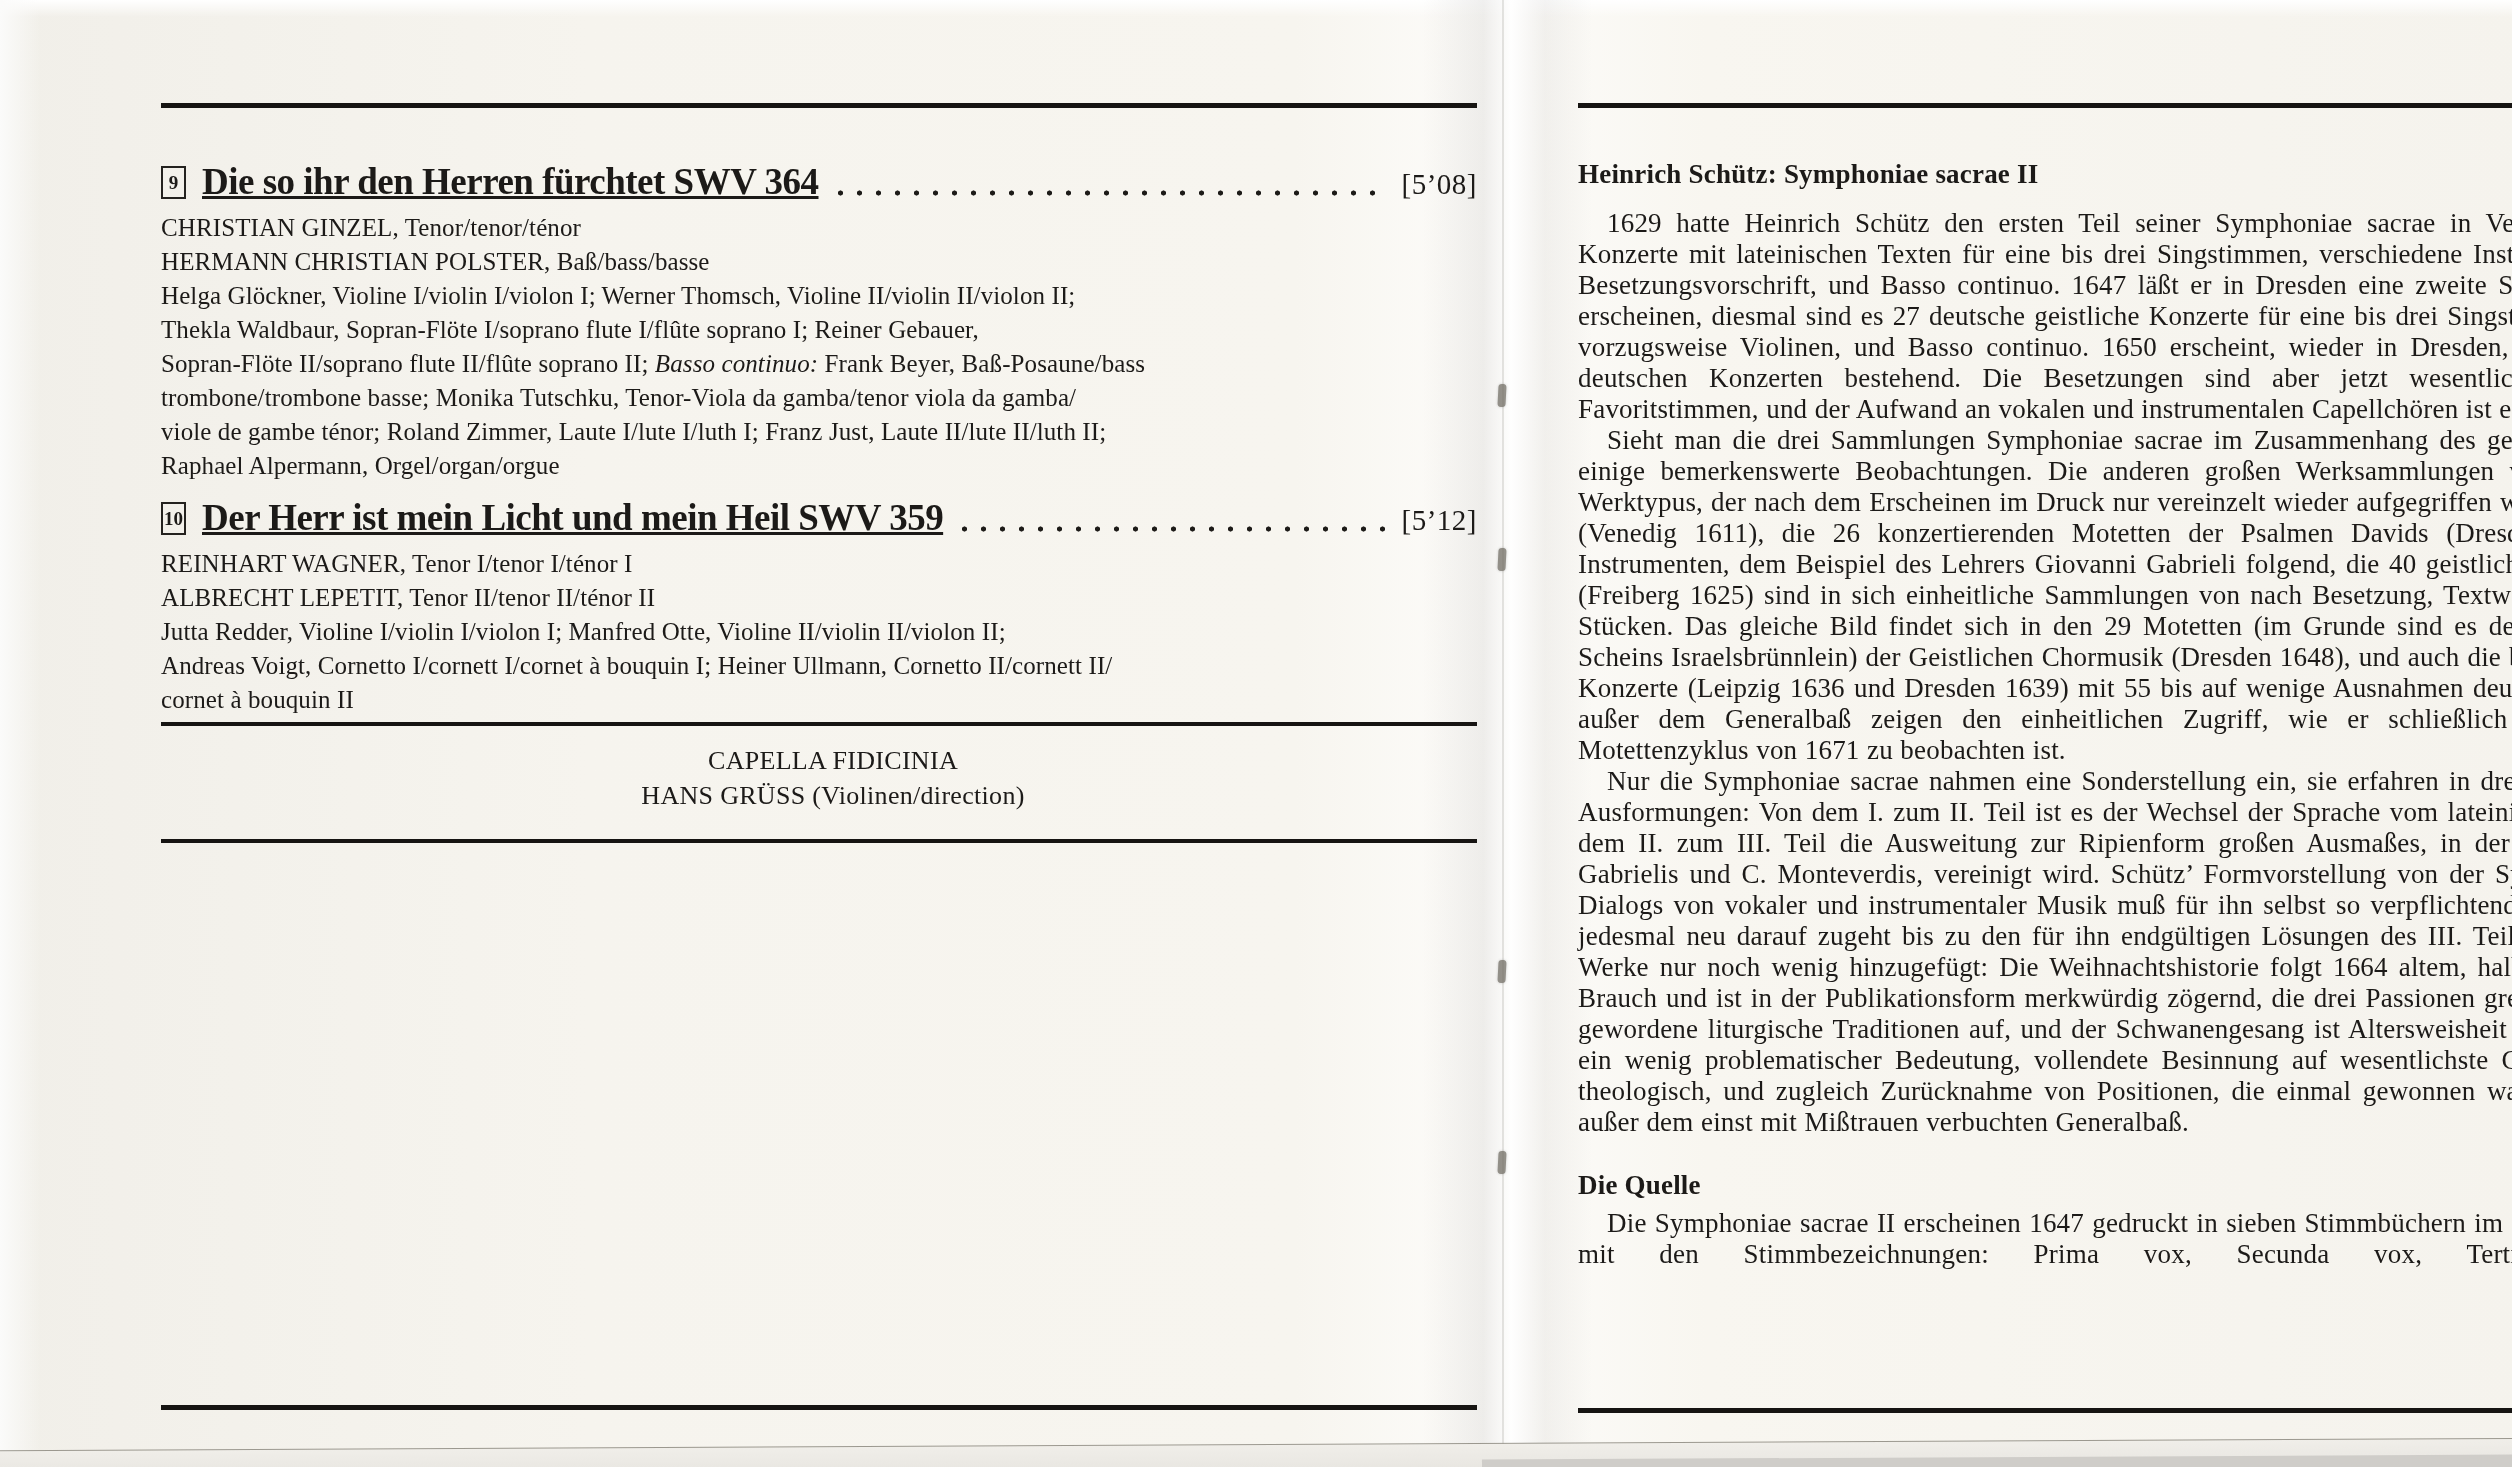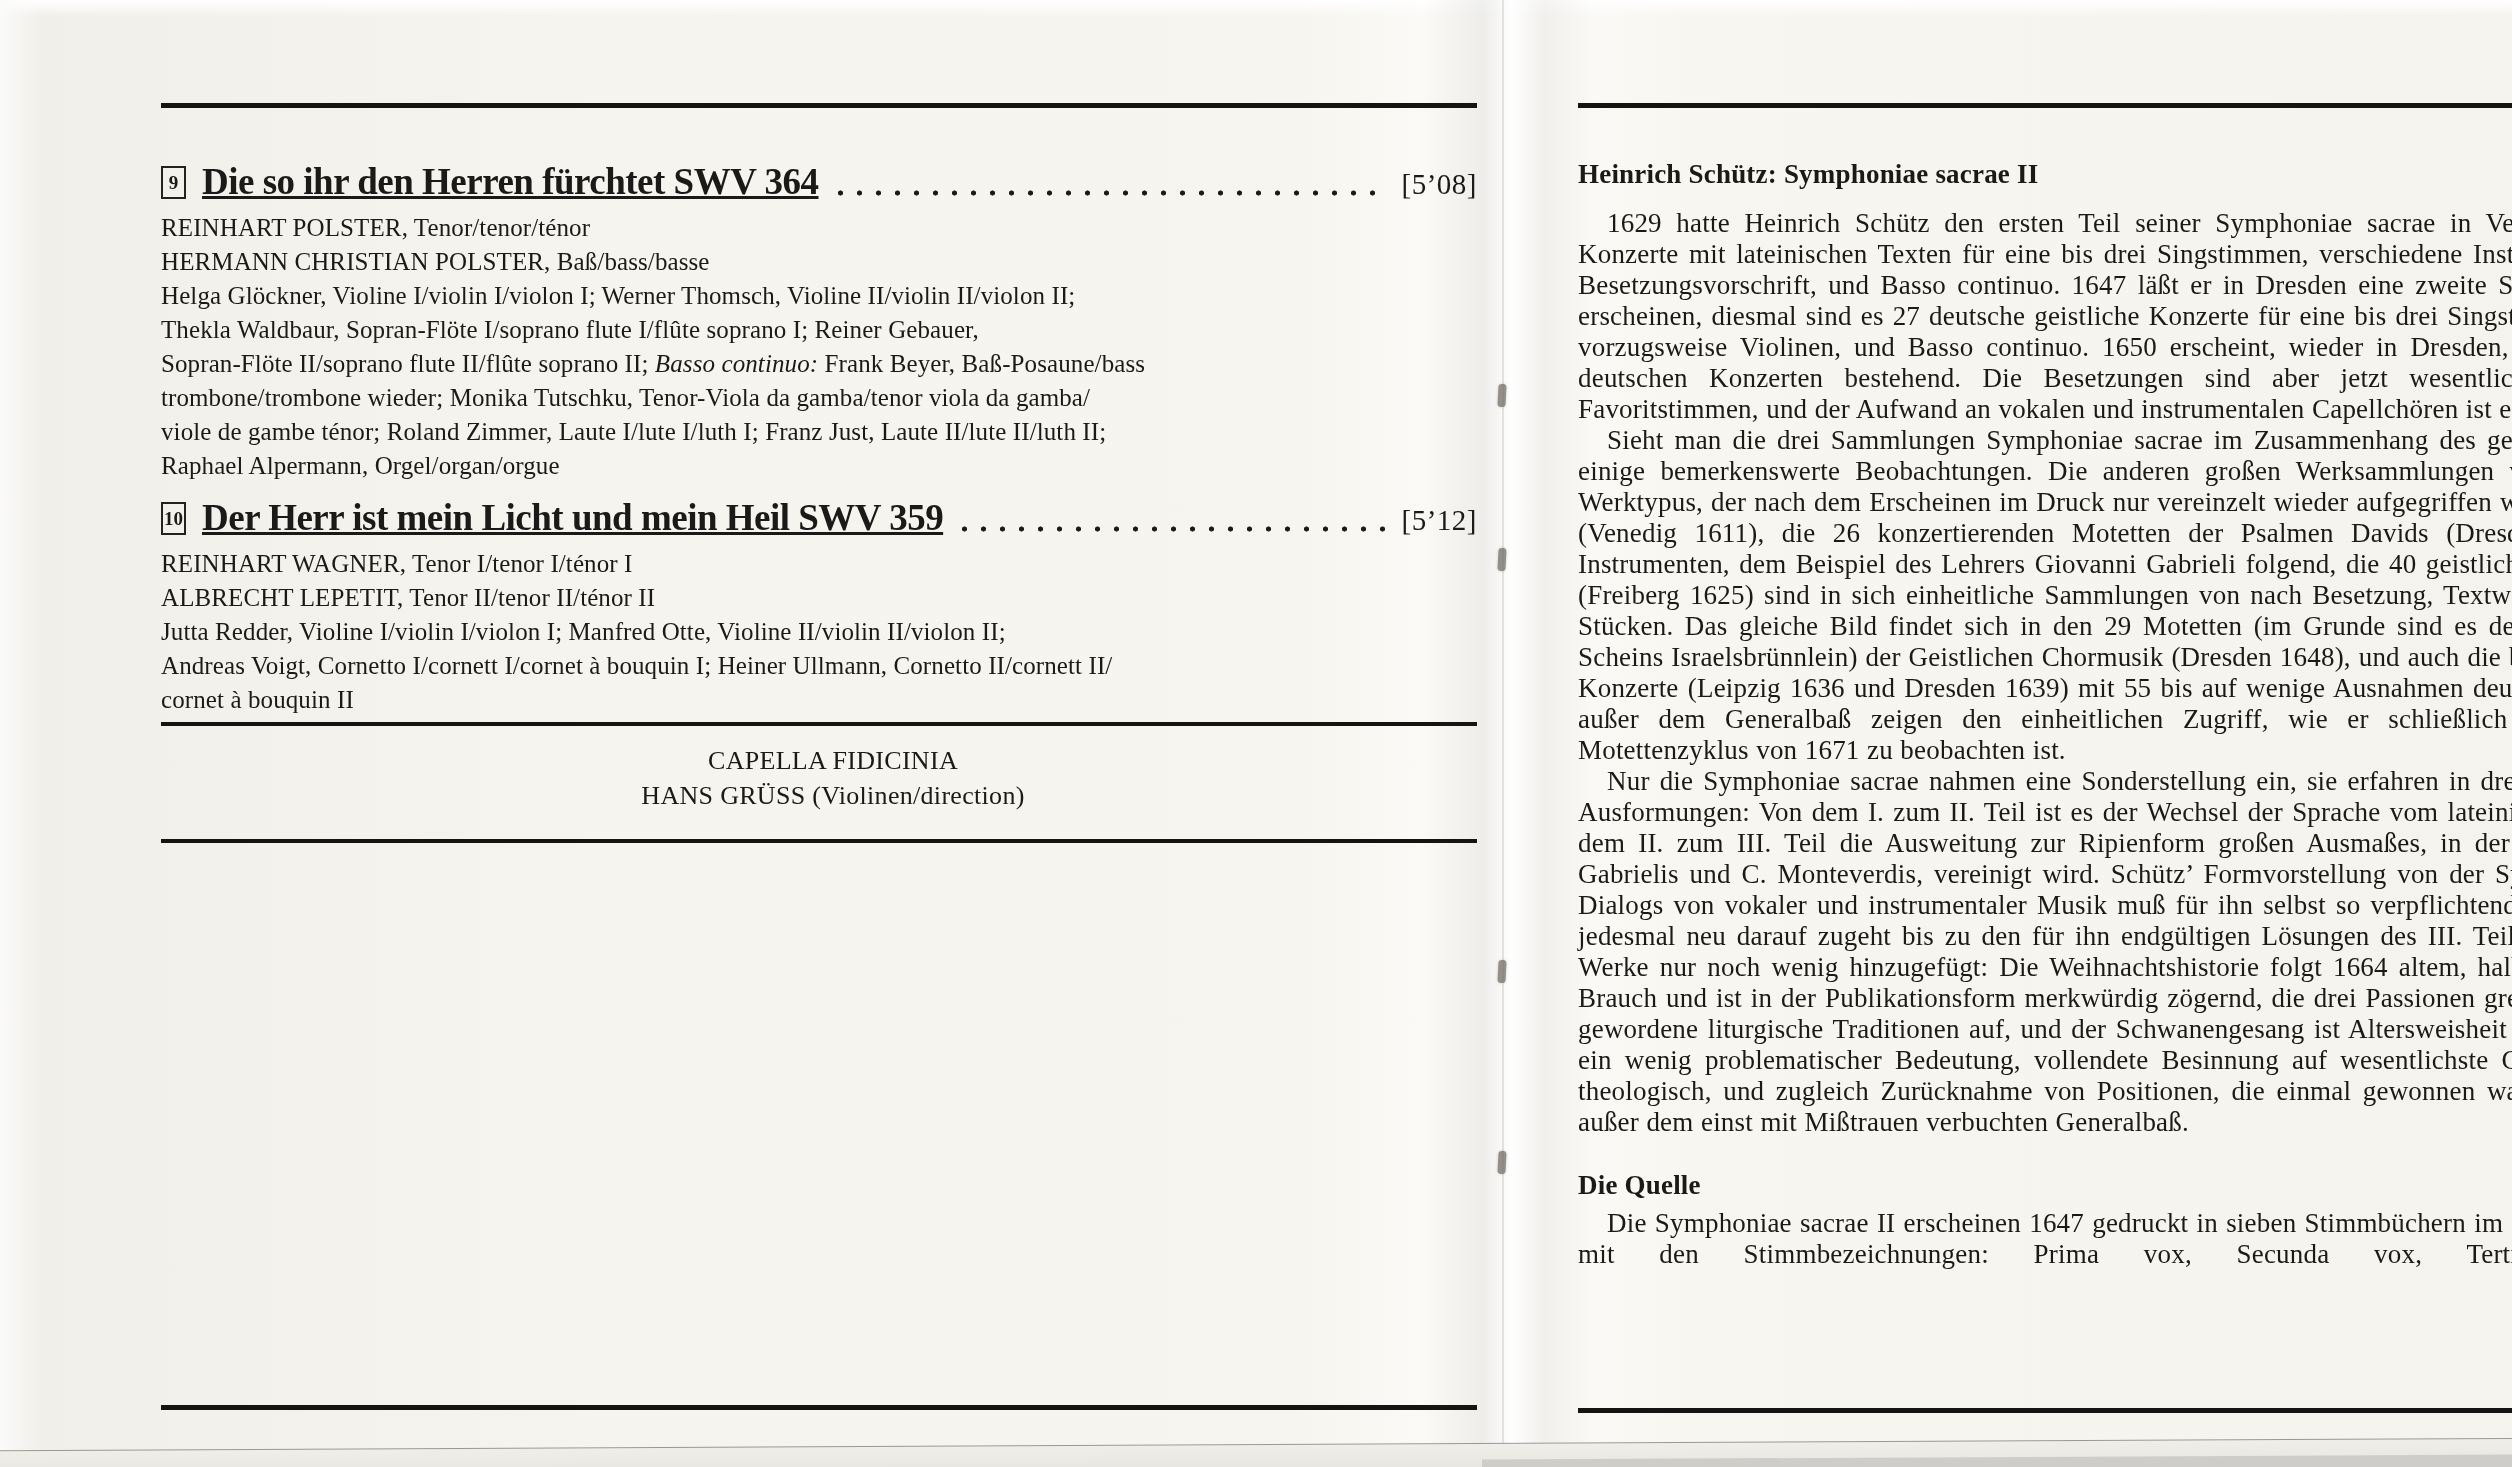--- a/index.html
+++ b/index.html
@@ -77,26 +77,26 @@
     <div class="rule" style="left:161px;width:1316px;top:103px;"></div>
 
     <div class="track-block" style="top:160px;">
       <div class="track-row">
         <span class="badge">9</span>
         <span class="track-title">Die so ihr den Herren fürchtet SWV 364</span>
         <span class="leader"></span>
         <span class="duration">[5’08]</span>
       </div>
       <div class="performers">
-          <div class="performer-line"><span>REINHART POLSTER, Tenor/tenor/ténor</span></div>
+          <div class="performer-line"><span>CHRISTIAN GINZEL, Tenor/tenor/ténor</span></div>
           <div class="performer-line"><span>HERMANN CHRISTIAN POLSTER, Baß/bass/basse</span></div>
           <div class="performer-line"><span>Helga Glöckner, Violine I/violin I/violon I; Werner Thomsch, Violine II/violin II/violon II;</span></div>
           <div class="performer-line"><span>Thekla Waldbaur, Sopran-Flöte I/soprano flute I/flûte soprano I; Reiner Gebauer,</span></div>
           <div class="performer-line"><span>Sopran-Flöte II/soprano flute II/flûte soprano II; </span><em>Basso continuo:</em><span> Frank Beyer, Baß-Posaune/bass</span></div>
-          <div class="performer-line"><span>trombone/trombone wieder; Monika Tutschku, Tenor-Viola da gamba/tenor viola da gamba/</span></div>
+          <div class="performer-line"><span>trombone/trombone basse; Monika Tutschku, Tenor-Viola da gamba/tenor viola da gamba/</span></div>
           <div class="performer-line"><span>viole de gambe ténor; Roland Zimmer, Laute I/lute I/luth I; Franz Just, Laute II/lute II/luth II;</span></div>
           <div class="performer-line"><span>Raphael Alpermann, Orgel/organ/orgue</span></div>
         </div>
     </div>
 
     <div class="track-block" style="top:496px;">
       <div class="track-row">
         <span class="badge">10</span>
         <span class="track-title">Der Herr ist mein Licht und mein Heil SWV 359</span>
         <span class="leader"></span>

